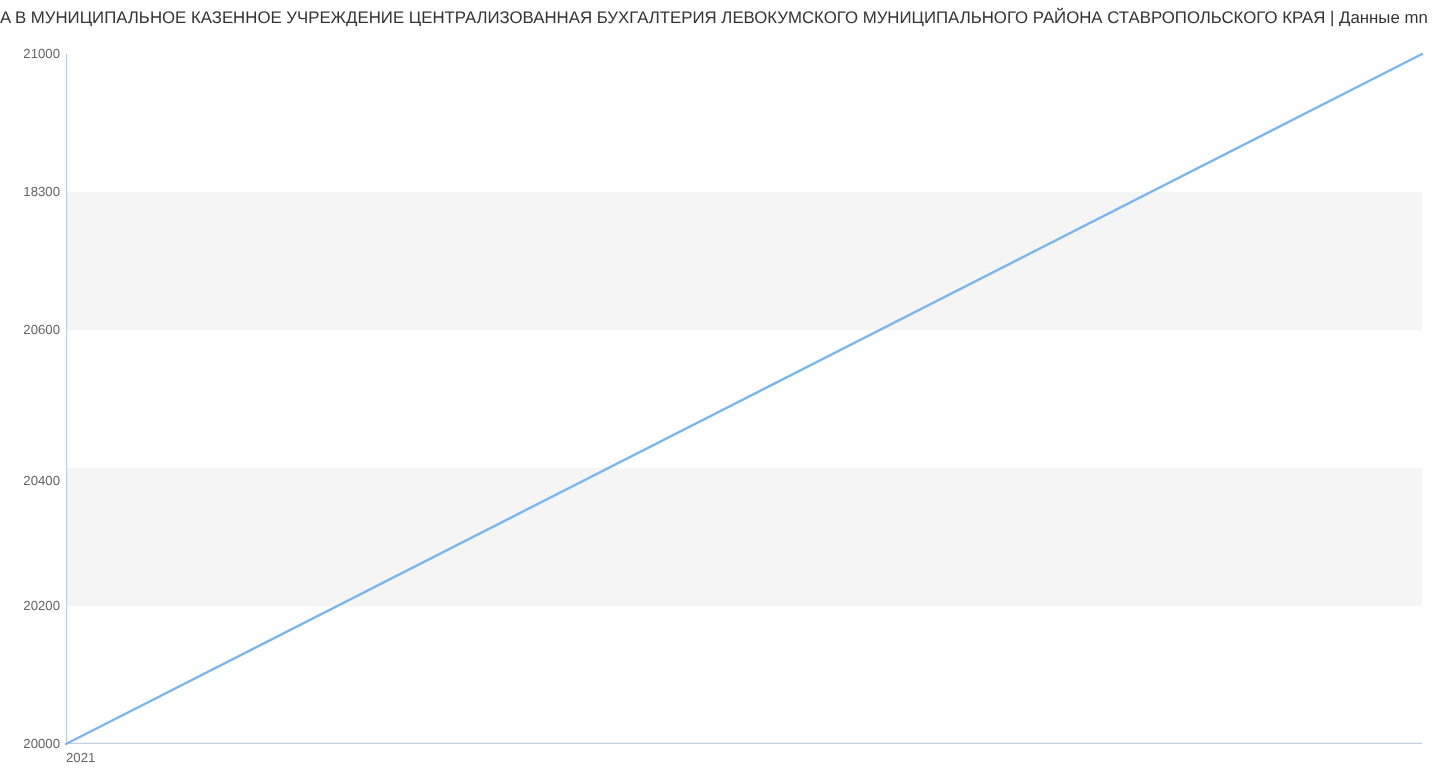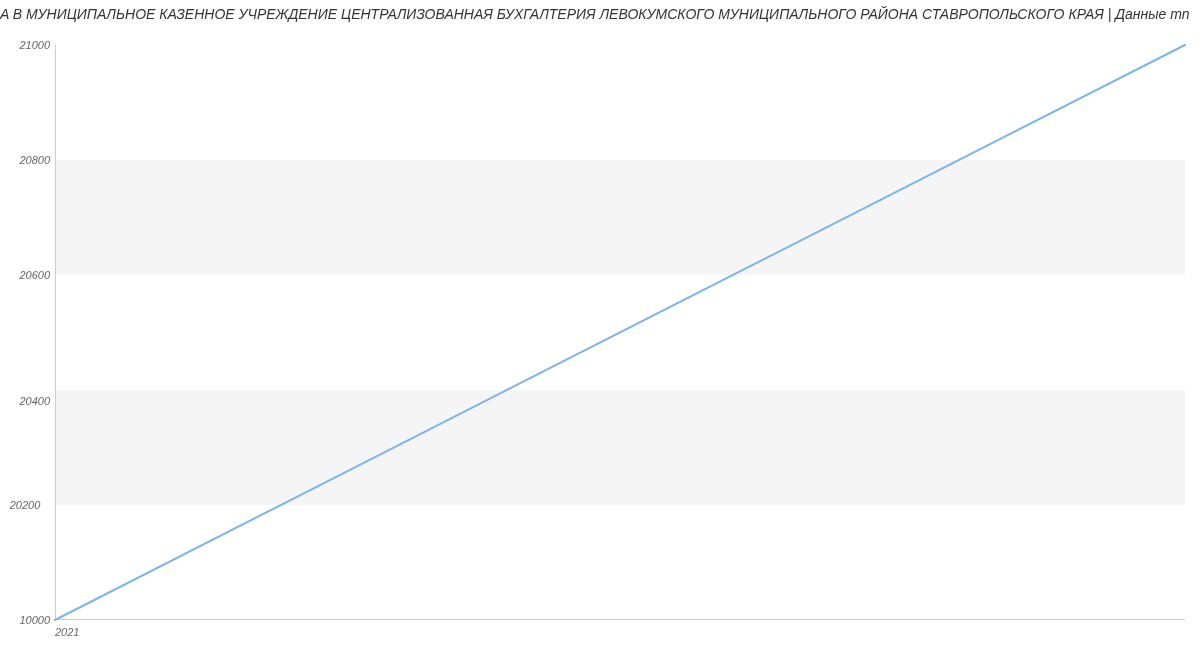--- a/index.html
+++ b/index.html
@@ -8,21 +8,20 @@
     width: 1200px;
     height: 650px;
     background: #ffffff;
     font-family: "Lucida Sans Unicode", "Lucida Grande", Verdana, Arial, sans-serif;
     overflow: hidden;
   }
   .chart-wrap {
     position: relative;
     width: 1200px;
     height: 650px;
-    font-style: italic;
   }
   .title {
     position: absolute;
     top: 6px;
     left: 0;
     width: 1200px;
     font-size: 14px;
     color: #333333;
     white-space: nowrap;
     overflow: hidden;
@@ -96,21 +95,21 @@
 
   <div class="plot">
       <div class="band" style="top: 115px; height: 115px;"></div>
       <div class="band" style="top: 345px; height: 115px;"></div>
     <div class="y-axis-line"></div>
     <div class="x-axis-line"></div>
     <svg class="line-layer" preserveAspectRatio="none" viewBox="0 0 1130 575">
       <path class="series-line" d="M0 575 L1130 0" style="stroke: rgb(124, 181, 236);"></path>
     </svg>
   </div>
-<div class="y-tick" style="top: 620px;">10000</div>
-    <div class="y-tick" style="top: 505px; text-align: center;">20200</div>
+<div class="y-tick" style="top: 620px;">20000</div>
+    <div class="y-tick" style="top: 505px;">20200</div>
     <div class="y-tick" style="top: 401px;">20400</div>
     <div class="y-tick" style="top: 275px; padding-left: 26px;">20600</div>
-    <div class="y-tick" style="top: 160px;">20800</div>
+    <div class="y-tick" style="top: 160px;">18300</div>
     <div class="y-tick" style="top: 45px;">21000</div>
     <div class="x-tick" style="left: 55px; top: 626px; transform: translateX(0px);">2021</div>
     <div class="x-tick" style="left: 1185px; top: 626px; transform: translateX(-100%); margin-top: 32px;">2023</div>
   </div>
 
 </body></html>

